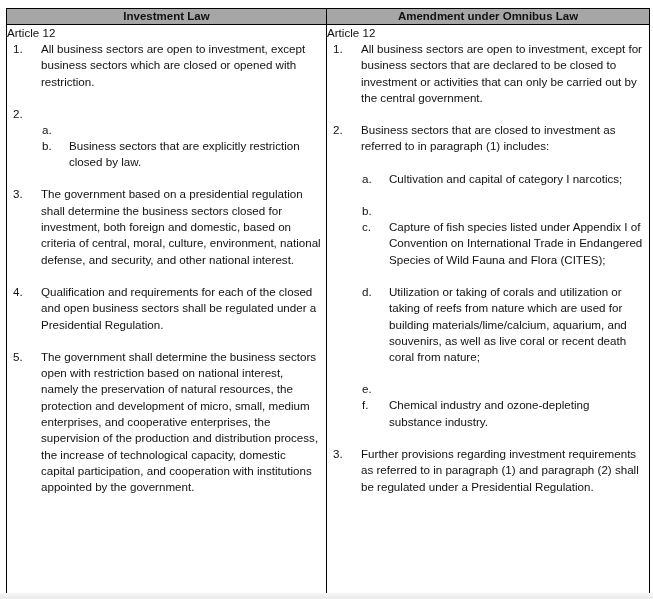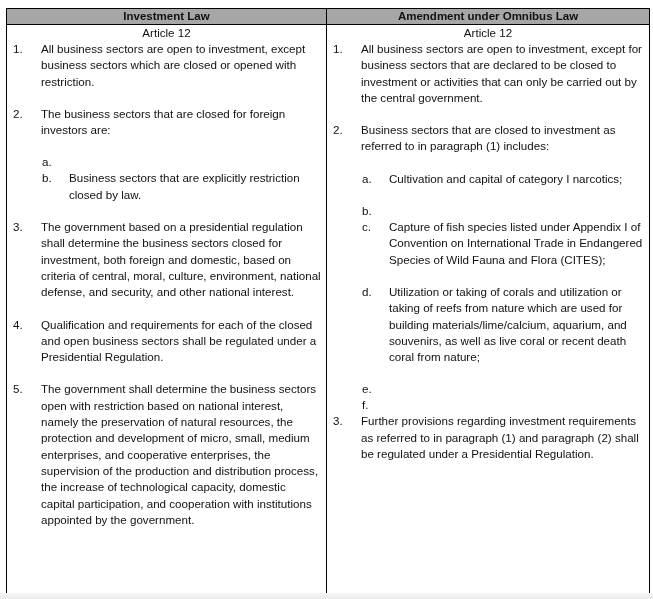--- a/index.html
+++ b/index.html
@@ -10,21 +10,21 @@
     .header-row { position: absolute; left: 0; top: 0; width: 100%; height: 16px;
                   background: #a6a6a6; border-bottom: 1px solid #000; box-sizing: border-box; }
     .hcell { position: absolute; top: 0; height: 15px; font-size: 11.5px; font-weight: bold;
              text-align: center; line-height: 15px; }
     .hcell.left { left: 0; width: 319px; }
     .hcell.right { left: 320px; width: 322px; }
     .col-divider { position: absolute; left: 319px; top: 0; width: 1px; height: 100%; background: #000; }
     .col { position: absolute; top: 16px; font-size: 11.6px; line-height: 16.3px; }
     .col.left { left: 0; width: 319px; }
     .col.right { left: 320px; width: 322px; }
-    .article { text-align: center; height: 16px; line-height: 16px; }
+    .article { height: 16px; line-height: 16px; }
     .item { position: relative; padding-left: 34px; padding-right: 4px; }
     .item .num { position: absolute; left: 6px; top: 0; }
     .sub { position: relative; padding-left: 62px; padding-right: 4px; }
     .sub .num { position: absolute; left: 35px; top: 0; }
     .gap { height: 16px; }
     .bottom-fade { position: absolute; left: 0; bottom: 0; width: 653px; height: 6px;
                    background: linear-gradient(#f6f6f6, #eaeaea); }
   </style>
 </head>
 <body>
@@ -38,21 +38,20 @@
 
   <div class="col left">
     <div class="article">Article 12</div>
     <div class="item">
       <span class="num">1.</span>
       <span>All business sectors are open to investment, except business sectors which are closed or opened with restriction.</span>
     </div>
     <div class="gap"></div>
     <div class="item">
       <span class="num">2.</span>
-      <span>The business sectors that are closed for foreign investors are:</span>
     </div>
     <div class="gap"></div>
     <div class="sub">
       <span class="num">a.</span>
     </div>
     <div class="gap"></div>
     <div class="sub">
       <span class="num">b.</span>
       <span>Business sectors that are explicitly restriction closed by law.</span>
     </div>
@@ -103,20 +102,21 @@
       <span class="num">d.</span>
       <span>Utilization or taking of corals and utilization or taking of reefs from nature which are used for building materials/lime/calcium, aquarium, and souvenirs, as well as live coral or recent death coral from nature;</span>
     </div>
     <div class="gap"></div>
     <div class="sub">
       <span class="num">e.</span>
     </div>
     <div class="gap"></div>
     <div class="sub">
       <span class="num">f.</span>
+      <span>Chemical industry and ozone-depleting substance industry.</span>
     </div>
     <div class="gap"></div>
     <div class="item">
       <span class="num">3.</span>
       <span>Further provisions regarding investment requirements as referred to in paragraph (1) and paragraph (2) shall be regulated under a Presidential Regulation.</span>
     </div>
   </div>
 </div>
 <div class="bottom-fade"></div>
 

